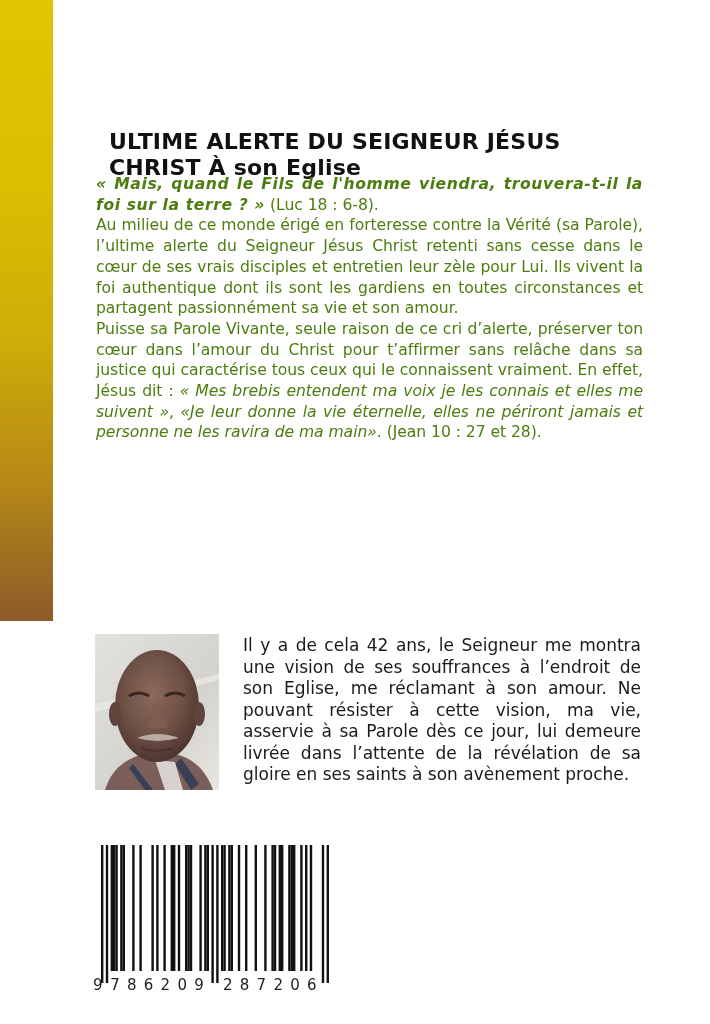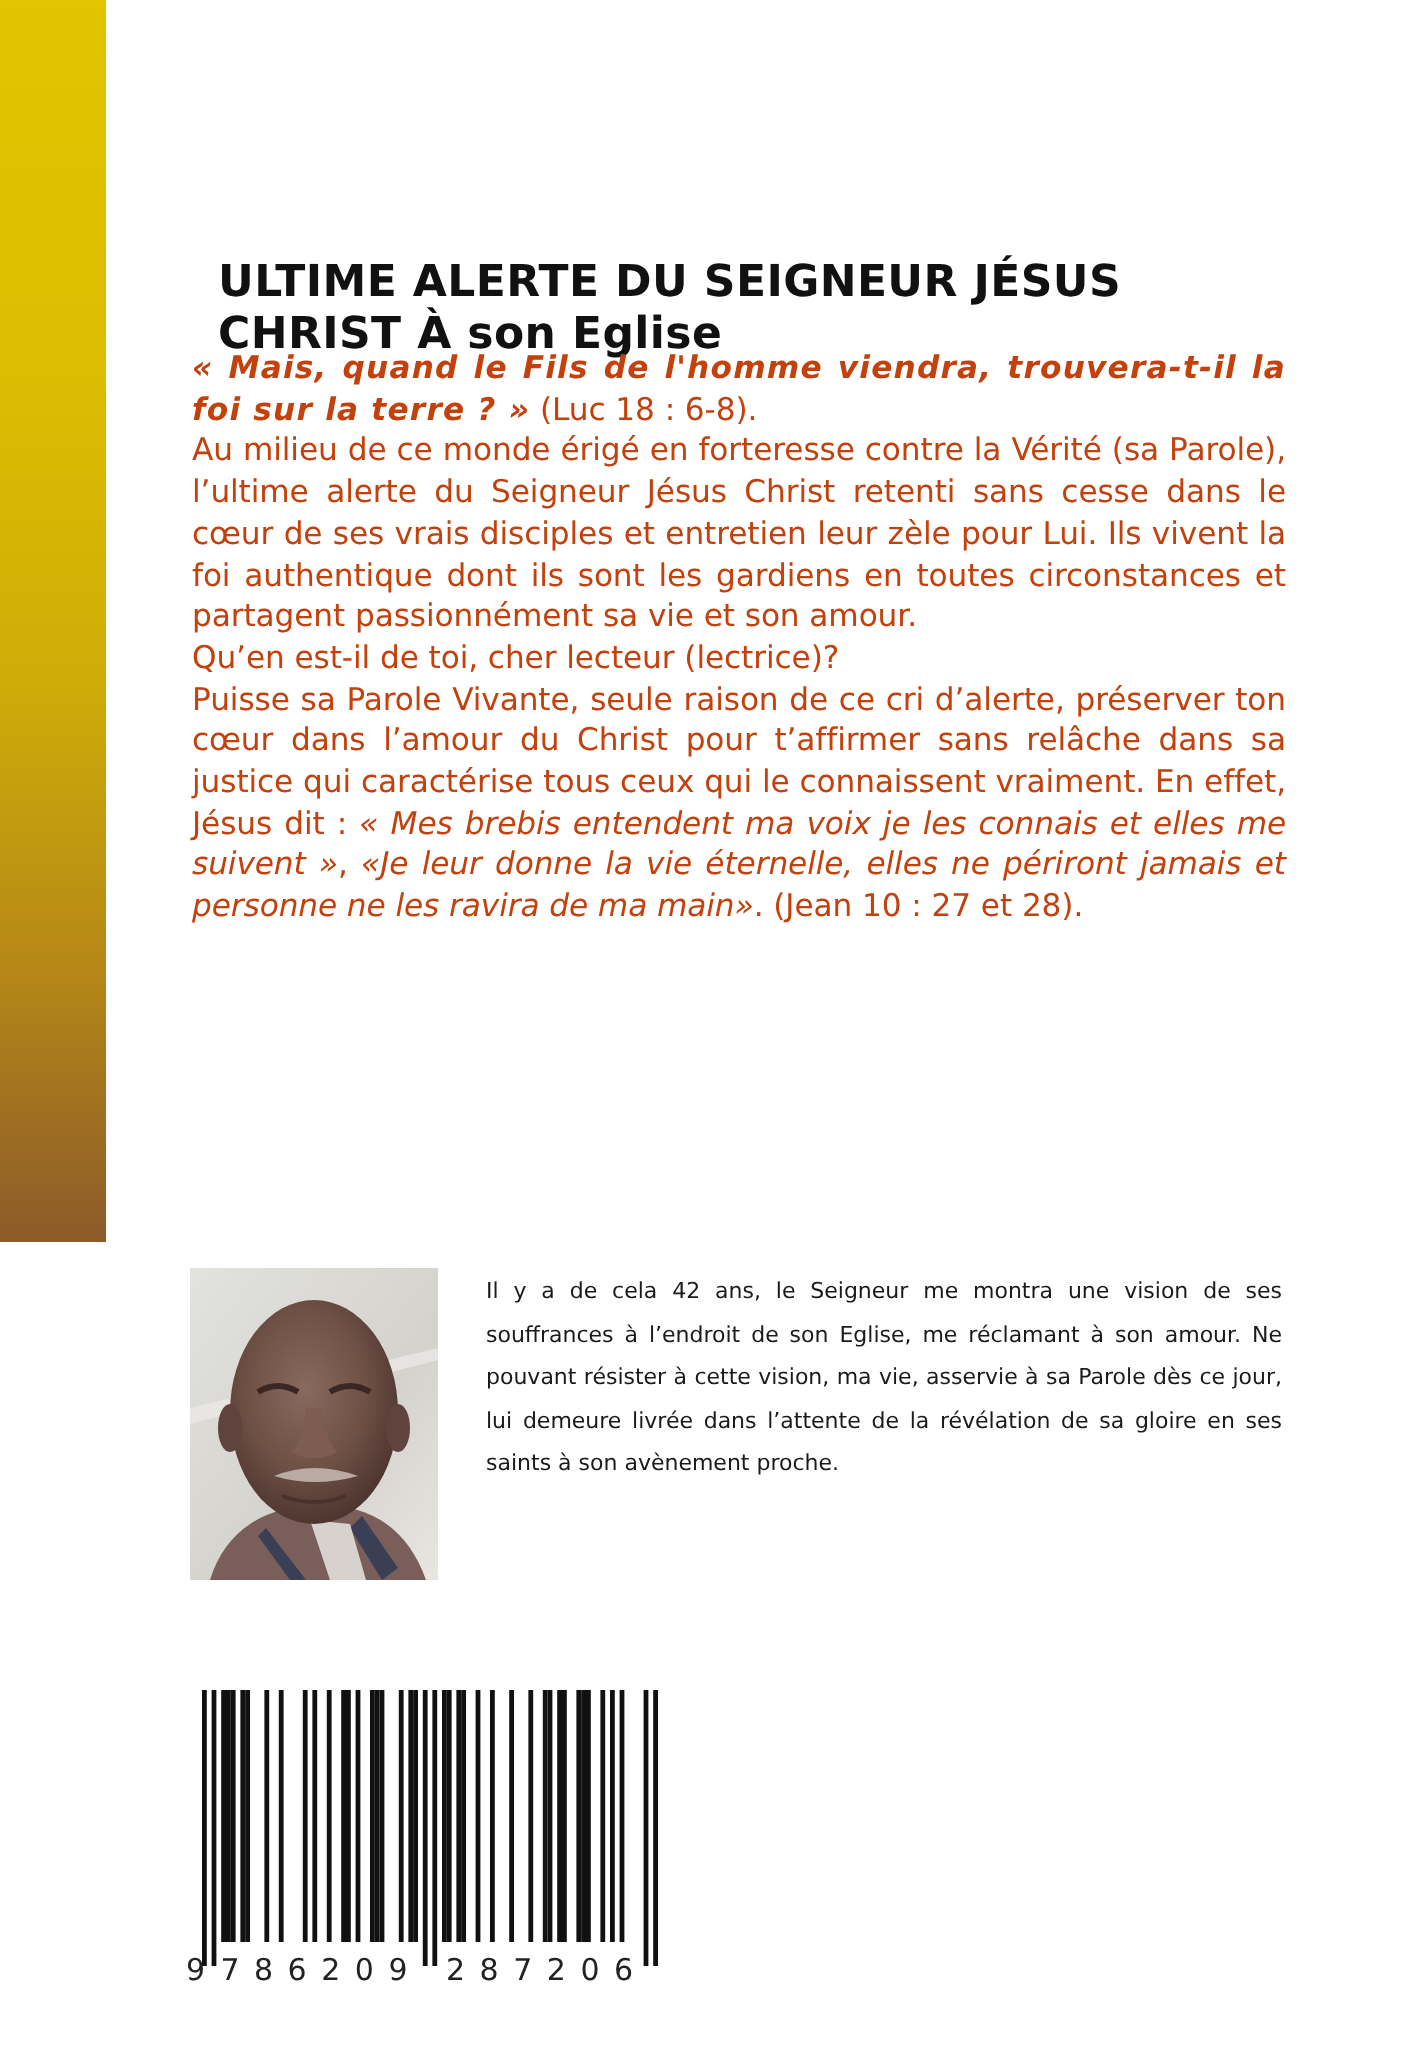--- a/index.html
+++ b/index.html
@@ -37,21 +37,21 @@
       color: #111;
     }
     .body-text {
       position: absolute;
       left: 96px;
       top: 174px;
       width: 547px;
       font-size: 15.6px;
       line-height: 20.7px;
       text-align: justify;
-      color: #c2410c;
+      color: #4d7c0f;
       letter-spacing: -0.05px;
     }
     .body-text p {
       margin: 0;
     }
     .quote-main {
       font-weight: bold;
       font-style: italic;
       letter-spacing: 0.6px;
     }
@@ -69,21 +69,21 @@
     }
     .author-photo svg {
       display: block;
     }
     .bio-text {
       position: absolute;
       left: 243px;
       top: 635px;
       width: 398px;
       margin: 0;
-      font-size: 11px;
+      font-size: 17px;
       line-height: 21.5px;
       text-align: justify;
       color: #1a1a1a;
     }
     .barcode {
       position: absolute;
       left: 93px;
       top: 845px;
       width: 245px;
       height: 150px;
@@ -98,21 +98,20 @@
 <div class="spine-band"></div>
 
 <h1 class="title">
   <span>ULTIME ALERTE DU SEIGNEUR JÉSUS</span><br>
   <span>CHRIST À son Eglise</span>
 </h1>
 
 <div class="body-text">
   <p><span class="quote-main">« Mais, quand le Fils de l'homme viendra, trouvera-t-il la foi sur la terre ? »</span><span> (Luc 18 : 6-8).</span></p>
   <p>Au milieu de ce monde érigé en forteresse contre la Vérité (sa Parole), l’ultime alerte du Seigneur Jésus Christ retenti sans cesse dans le cœur de ses vrais disciples et entretien leur zèle pour Lui. Ils vivent la foi authentique dont ils sont les gardiens en toutes circonstances et partagent passionnément sa vie et son amour.</p>
-  <p>Qu’en est-il de toi, cher lecteur (lectrice)?</p>
   <p><span>Puisse sa Parole Vivante, seule raison de ce cri d’alerte, préserver ton cœur dans l’amour du Christ pour t’affirmer sans relâche dans sa justice qui caractérise tous ceux qui le connaissent vraiment. En effet, Jésus dit : </span><span class="ital">« Mes brebis entendent ma voix je les connais et elles me suivent »</span><span>, </span><span class="ital">«Je leur donne la vie éternelle, elles ne périront jamais et personne ne les ravira de ma main»</span><span>. (Jean 10 : 27 et 28).</span></p>
 </div>
 
 <div class="author-photo">
   <svg width="124" height="156" viewBox="0 0 124 156">
     <defs>
       <linearGradient id="bg" x1="0" y1="0" x2="1" y2="1">
         <stop offset="0" stop-color="#e2e2de"></stop>
         <stop offset="0.6" stop-color="#d4d2cd"></stop>
         <stop offset="1" stop-color="#e9e6e2"></stop>

